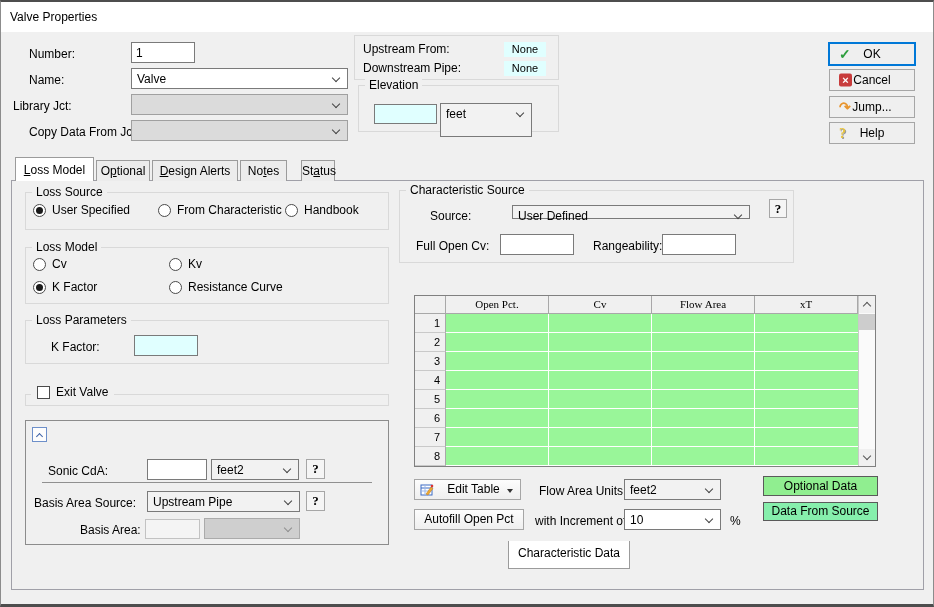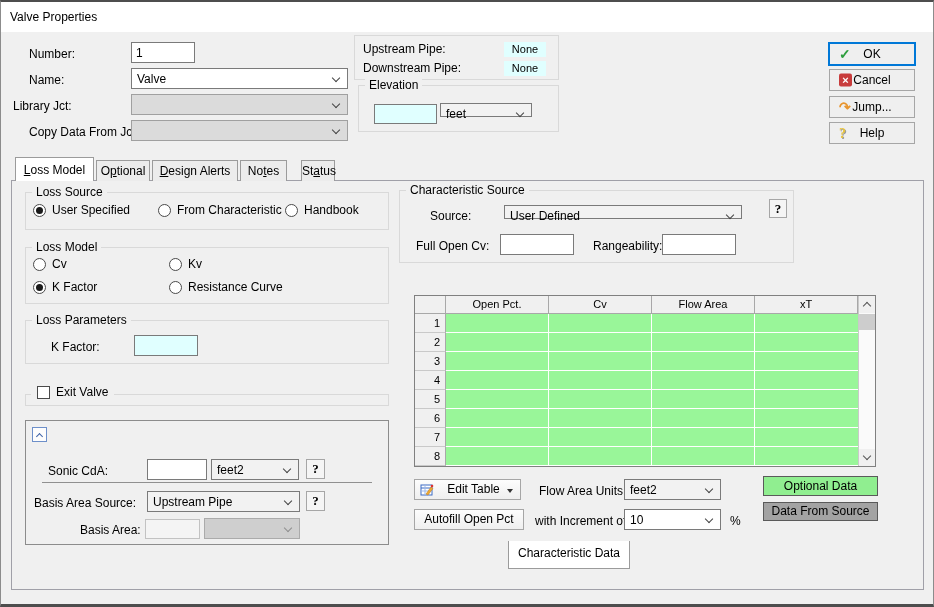--- a/index.html
+++ b/index.html
@@ -52,37 +52,37 @@
   .panel { position:absolute; border:1px solid #8C8C8C; background:#F0F0F0; }
   .collapse-btn { position:absolute; width:15px; height:15px; background:#FDFDFD; border:1px solid #6D8FC9; }
   .collapse-btn .chev { left:4px; top:6px; transform:rotate(-135deg); border-color:#3F63A8; width:5px; height:5px; }
   .divider { position:absolute; height:1px; background:#909090; }
   .qbtn { position:absolute; width:19px; height:20px; background:#F5F5F5; border:1px solid #A6A6A6; text-align:center; line-height:18px; font-weight:bold; font-family:"Liberation Serif", serif; font-size:13px; }
 
   .rpanel { position:absolute; left:395px; top:279px; width:514px; height:261px; border:1px solid #9B9B9B; background:#F0F0F0; }
 
   .tblwrap { position:absolute; left:413px; top:293px; width:462px; height:172px; border:1px solid #808080; background:#FFF; display:flex; }
   .tgrid { width:443px; }
-  .thead { display:flex; height:18px; }
+  .thead { display:flex; height:18px;font-family:Liberation Serif, serif; }
   .thc { border-right:1px solid #A8A8A8; border-bottom:1px solid #A8A8A8; background:#F0F0F0; width:103px; text-align:center; font-size:11px; line-height:17px; }
   .thc.corner { width:31px; }
   .trow { display:flex; height:19px; }
   .rnum { width:31px; background:#F0F0F0; border-right:1px solid #A8A8A8; border-bottom:1px solid #C9C9C9; font-size:11px; text-align:right; padding-right:5px; line-height:18px; }
   .gc { width:103px; background:#99F699; border-right:1px solid #FFF; border-bottom:1px solid #FFF; }
   .gc:last-child { border-right:none; }
   .sbar { position:relative; width:17px; background:#FAFAFA; border-left:1px solid #C9C9C9; }
   .sbtn { position:absolute; left:0; width:16px; height:17px; background:#F0F0F0; }
   .sbtn .chev { left:5px; border-color:#555; }
   .sbtn.up { top:0; } .sbtn.up .chev { top:7px; transform:rotate(-135deg); }
   .sbtn.dn { bottom:0; } .sbtn.dn .chev { top:4px; transform:rotate(45deg); }
   .sthumb { position:absolute; left:0; top:18px; width:16px; height:16px; background:#CDCDCD; }
 
   .win-btn { position:absolute; background:linear-gradient(#FDFDFD,#EFEFEF); border:1px solid #A6A6A6; text-align:center; font-size:12px; }
   .grn-btn { position:absolute; background:#90EE90; border:1px solid #5A5A5A; text-align:center; font-size:12px; line-height:18px; }
-  .gry-btn { position:absolute; background:#a3a3a3; border:1px solid #5A5A5A; text-align:center; font-size:12px; line-height:17px; }
+  .gry-btn { position:absolute; background:#86efac; border:1px solid #5A5A5A; text-align:center; font-size:12px; line-height:17px; }
   .dd-arrow { position:absolute; right:7px; top:9px; width:0; height:0; border-left:3.5px solid transparent; border-right:3.5px solid transparent; border-top:4px solid #333; }
 
   .btab { position:absolute; text-align:center; font-size:12px; }
   .btab.unsel { background:#E4E4E4; border:1px solid #ABABAB; color:#3C3C3C; line-height:22px; }
   .btab.sel { background:#FFF; border:1px solid #9B9B9B; border-top:none; line-height:24px; z-index:3; }
 
   .badge { position:absolute; background:#E0FFFF; font-size:11px; text-align:center; line-height:15px; }
 </style>
 </head>
 <body>
@@ -108,30 +108,30 @@
     <span class="chev"></span>
   </div>
 
   <div class="lbl" style="left:28px;top:123px">Copy Data From Jct...</div>
   <div class="combo dis" style="left:130px;top:118px;width:217px;height:21px">
     <span class="cval"></span>
     <span class="chev"></span>
   </div>
 
   <div class="grp" style="left:353px;top:33px;width:205px;height:45px">
-    <div class="lbl" style="left:8px;top:6px">Upstream Pipe:</div>
+    <div class="lbl" style="left:8px;top:6px">Upstream From:</div>
     <div class="badge" style="left:149px;top:6px;width:42px;height:15px">None</div>
     <div class="lbl" style="left:8px;top:25px">Downstream Pipe:</div>
     <div class="badge" style="left:149px;top:25px;width:42px;height:15px">None</div>
   </div>
 
   <div class="grp" style="left:357px;top:83px;width:201px;height:47px">
     <div class="grp-cap">Elevation</div>
     <input class="tb cyan" style="left: 15px; top: 18px; width: 63px; height: 20px;" readonly="" value="">
-    <div class="combo" style="left:81px;top:17px;width:92px;height:14px">
+    <div class="combo" style="left:81px;top:17px;width:92px;height:34px">
       <span class="cval">feet</span>
       <span class="chev"></span>
     </div>
   </div>
 
   <div class="btn-side btn-ok" style="top:41px">
     <span class="bico ico-check">✓</span>
     <span>OK</span>
   </div>
   <div class="btn-side" style="top:67px">
@@ -230,21 +230,21 @@
     <div class="combo dis2" style="left:178px;top:97px;width:96px;height:21px">
       <span class="cval"></span>
       <span class="chev"></span>
     </div>
   </div>
 
   <div class="grp" style="left:398px;top:188px;width:395px;height:73px;z-index:2">
     <div class="grp-cap">Characteristic Source</div>
     <div class="qbtn" style="left:369px;top:8px;width:18px;height:19px">?</div>
     <div class="lbl r" style="left:30px;top:18px;width:62px">Source:</div>
-    <div class="combo" style="left:104px;top:14px;width:238px;height:14px">
+    <div class="combo" style="left:112px;top:14px;width:238px;height:14px">
       <span class="cval">User Defined</span>
       <span class="chev"></span>
     </div>
     <div class="lbl r" style="left:16px;top:48px;width:77px">Full Open Cv:</div>
     <input class="tb" style="left: 100px; top: 43px; width: 74px; height: 21px;" readonly="" value="">
     <div class="lbl" style="left:193px;top:48px">Rangeability:</div>
     <input class="tb" style="left: 262px; top: 43px; width: 74px; height: 21px;" readonly="" value="">
   </div>
 
   <div class="rpanel"></div>

